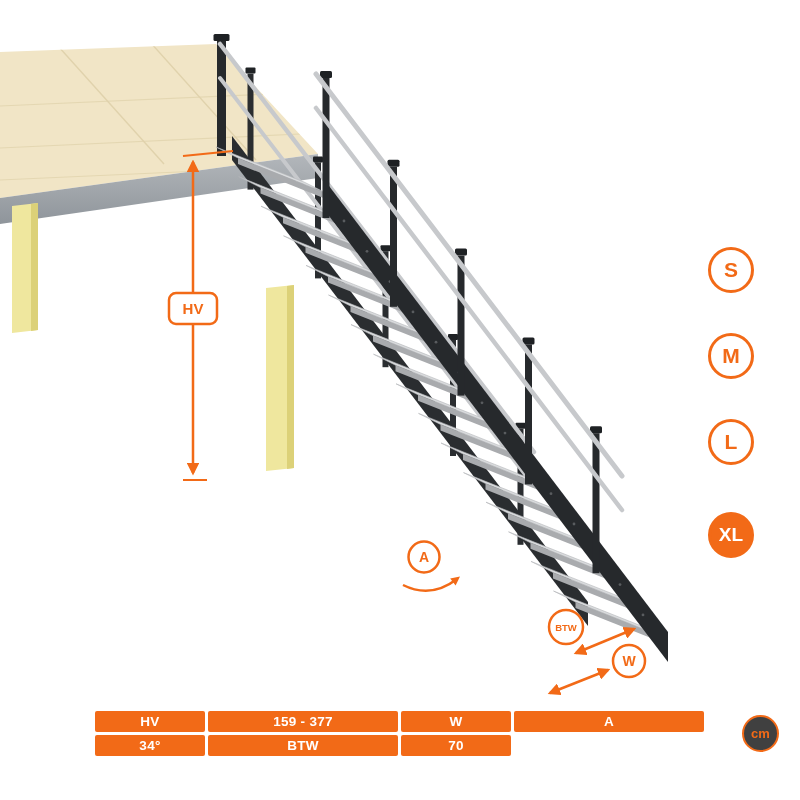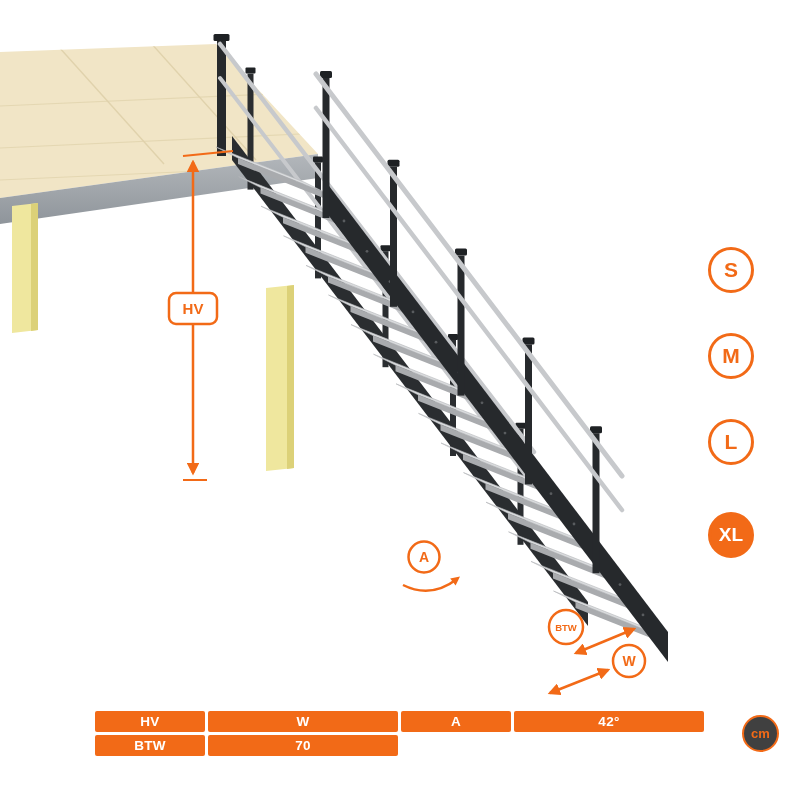--- a/index.html
+++ b/index.html
@@ -181,22 +181,23 @@
     </g>
   </svg>
 
   <div class="size-badge" style="top:247px">S</div>
   <div class="size-badge" style="top:333px">M</div>
   <div class="size-badge" style="top:419px">L</div>
   <div class="size-badge selected" style="top:512px">XL</div>
 
   <div class="dim-table">
     <div class="cell">HV</div>
+    <div class="cell">159 - 377</div>
     <div class="cell">W</div>
     <div class="cell">A</div>
-    <div class="cell">42°</div>
+    <div class="cell">34°</div>
     <div class="cell">BTW</div>
     <div class="cell">70</div>
   </div>
 
   <div class="unit-badge">cm</div>
 
 </div>
 
 </body></html>

